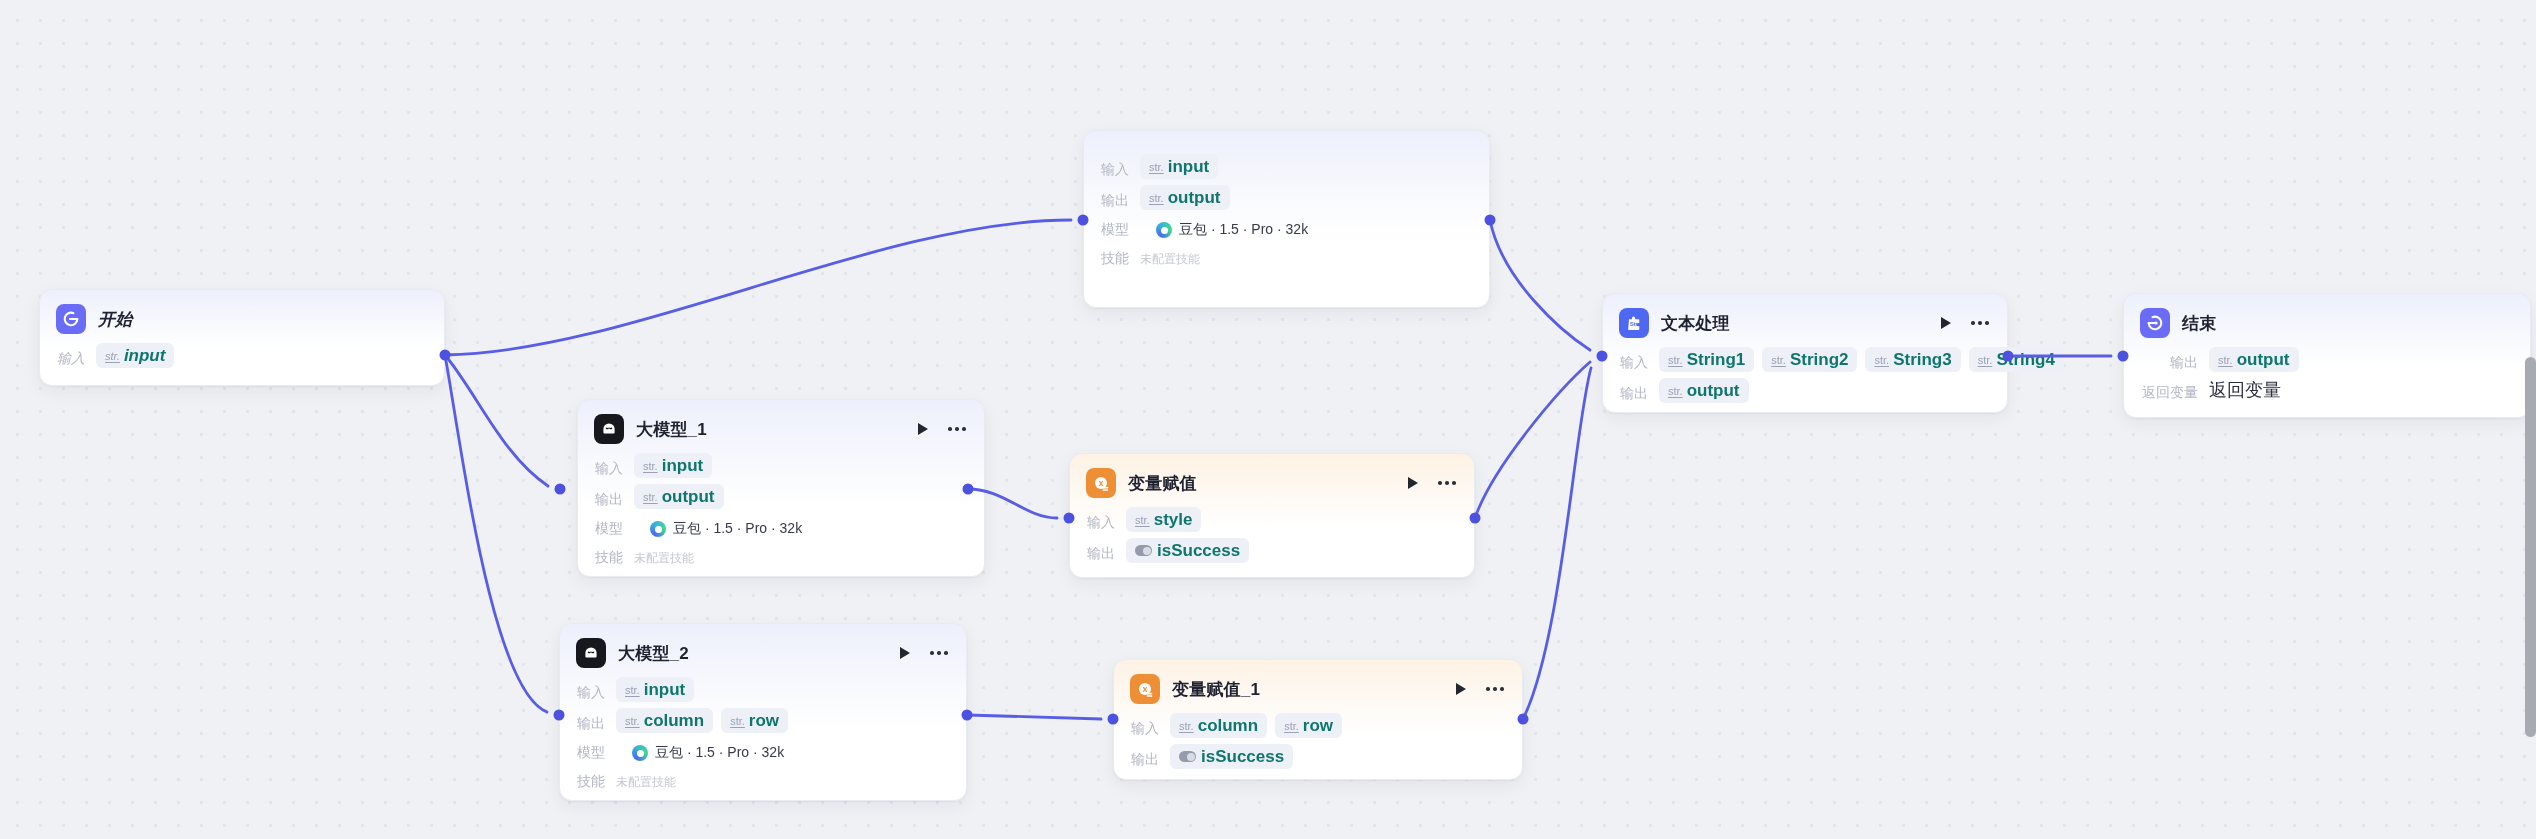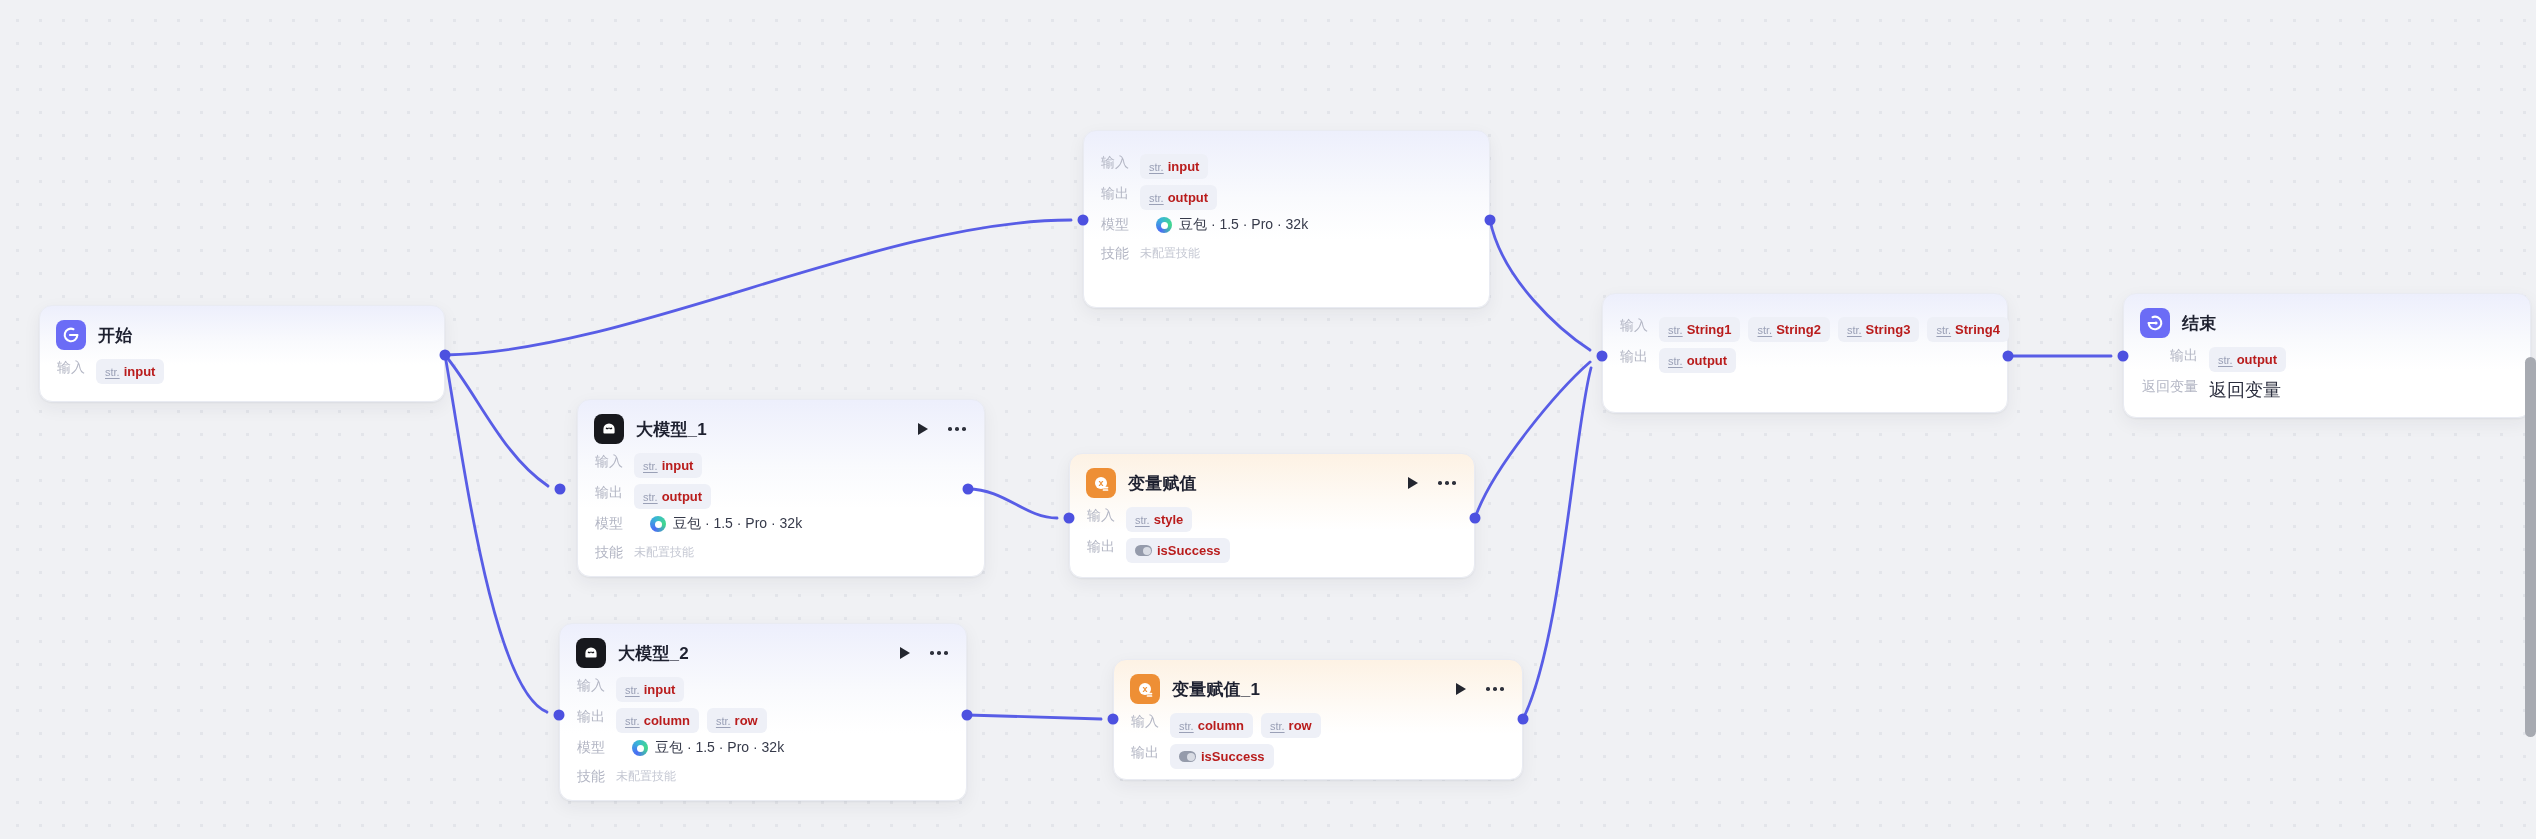--- a/index.html
+++ b/index.html
@@ -18,28 +18,28 @@
   .node-header{display:flex;align-items:center;height:30px;}
   .node-icon{width:30px;height:30px;border-radius:8px;flex:none;display:flex;
     align-items:center;justify-content:center;}
   .node-title{margin-left:12px;font-size:17px;font-weight:700;color:#1e2130;letter-spacing:.2px;}
   .header-actions{margin-left:auto;display:flex;align-items:center;gap:20px;padding-right:2px;}
   .play-btn{width:0;height:0;border-left:10px solid #23262f;border-top:6px solid transparent;
     border-bottom:6px solid transparent;cursor:pointer;}
   .more-btn{display:flex;gap:3.5px;cursor:pointer;padding:3px 0;}
   .more-btn i{width:3.6px;height:3.6px;border-radius:50%;background:#2e313c;}
   .rows{margin-top:9px;}
-  .row{display:flex;align-items:flex-start;margin-bottom:6px;min-height:23px;}
+  .row{display:flex;align-items:flex-end;margin-bottom:6px;min-height:23px;}
   .row-label{font-size:14px;color:#b3b6c4;flex:none;text-align:right;margin-right:11px;}
   .row-items{display:flex;align-items:center;gap:8px;flex-wrap:nowrap;}
   .pill{display:inline-flex;align-items:center;background:#eef0f7;border-radius:6px;
     padding:2px 9px;height:21px;}
   .pill .ptype{font-size:11px;color:#9aa0b6;text-decoration:underline;
     text-underline-offset:2px;margin-right:4px;}
-  .pill .pname{font-size:13px;font-weight:700;color:#b91c1c;}
+  .pill .pname{font-size:17px;font-weight:700;color:#0f766e;}
   .bool-glyph{width:17px;height:11px;border-radius:6px;background:#959bab;position:relative;
     margin-right:5px;flex:none;}
   .bool-glyph::after{content:"";position:absolute;right:1.5px;top:1.5px;width:8px;height:8px;
     border-radius:50%;background:#d9dce4;}
   .model-val{display:flex;align-items:center;font-size:14px;color:#363a4a;font-weight:500;padding-left:16px;}
   .model-dot{width:16px;height:16px;border-radius:50%;margin-right:7px;flex:none;
     background:conic-gradient(from 210deg,#4a6cf5,#3ab4d8,#41d98d,#4a6cf5);position:relative;}
   .model-dot::after{content:"";position:absolute;left:4.5px;top:4.5px;width:7px;height:7px;
     border-radius:50%;background:#fff;}
   .muted-val{font-size:12px;color:#c5c8d3;}
@@ -79,21 +79,21 @@
         <circle cx="1069" cy="518" r="5.5" fill="#4d51e0"></circle>
         <circle cx="1475" cy="518" r="5.5" fill="#4d51e0"></circle>
         <circle cx="1113" cy="719" r="5.5" fill="#4d51e0"></circle>
         <circle cx="1523" cy="719" r="5.5" fill="#4d51e0"></circle>
         <circle cx="1602" cy="356" r="5.5" fill="#4d51e0"></circle>
         <circle cx="2008" cy="356" r="5.5" fill="#4d51e0"></circle>
         <circle cx="2123" cy="356" r="5.5" fill="#4d51e0"></circle>
       </g>
   </svg>
   <div id="nodes">
-      <div class="node tint-indigo" style="left: 39px; top: 305px; width: 406px; height: 97px;">
+      <div class="node tint-indigo" style="left: 39px; top: 289px; width: 406px; height: 97px; font-style: italic;">
         <div class="node-header">
           <span class="node-icon" style="background: rgb(107, 108, 246);">
             <svg viewBox="0 0 20 20" width="20" height="20">
               <path d="M12.5 4.2 A6.3 6.3 0 1 0 16.3 10" stroke="#fff" fill="none" stroke-width="2.1" stroke-linecap="round"></path>
               <path d="M9 10 L16.3 10" stroke="#fff" fill="none" stroke-width="2.1" stroke-linecap="round"></path>
             </svg>
           </span>
           <span class="node-title">开始</span>
         </div>
         <div class="rows">
@@ -339,20 +339,37 @@
             <span class="row-items">
               <span class="pill">
                 <span class="bool-glyph"></span>
                 <span class="pname">isSuccess</span>
               </span>
             </span>
           </div>
         </div>
       </div>
       <div class="node tint-indigo" style="left: 1602px; top: 293px; width: 406px; height: 120px;">
+        <div class="node-header">
+          <span class="node-icon" style="background: rgb(78, 104, 242);">
+            <svg viewBox="0 0 20 20" width="20" height="20">
+              <path d="M5 6.2 h3 v-1 a1.6 1.6 0 0 1 3.2 0 v1 h3.3 a0.8 0.8 0 0 1 0.8 0.8 v3 h-1 a1.6 1.6 0 0 0 0 3.2 h1 v3 a0.8 0.8 0 0 1 -0.8 0.8 h-9.5 a0.8 0.8 0 0 1 -0.8 -0.8 z" stroke="none" fill="#fff"></path>
+              <text x="9.9" y="13.4" font-size="5.6" fill="#4e68f2" font-weight="bold" text-anchor="middle" font-family="&quot;Liberation Sans&quot;,sans-serif">Str</text>
+            </svg>
+          </span>
+          <span class="node-title">文本处理</span>
+          <span class="header-actions">
+            <span class="play-btn"></span>
+            <span class="more-btn">
+              <i></i>
+              <i></i>
+              <i></i>
+            </span>
+          </span>
+        </div>
         <div class="rows">
           <div class="row">
             <span class="row-label" style="width: 29px;">输入</span>
             <span class="row-items">
               <span class="pill">
                 <span class="ptype">str.</span>
                 <span class="pname">String1</span>
               </span>
               <span class="pill">
                 <span class="ptype">str.</span>

